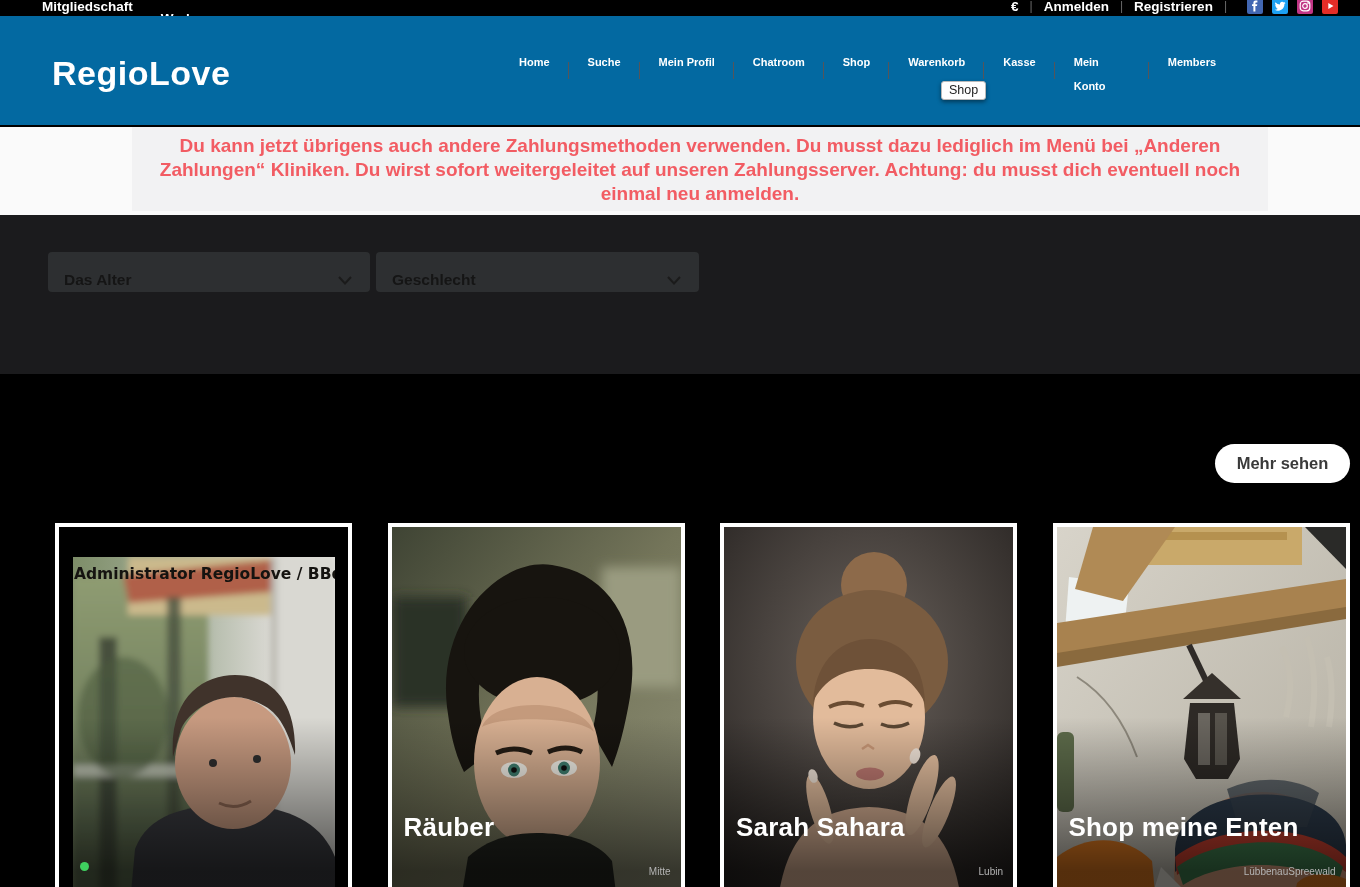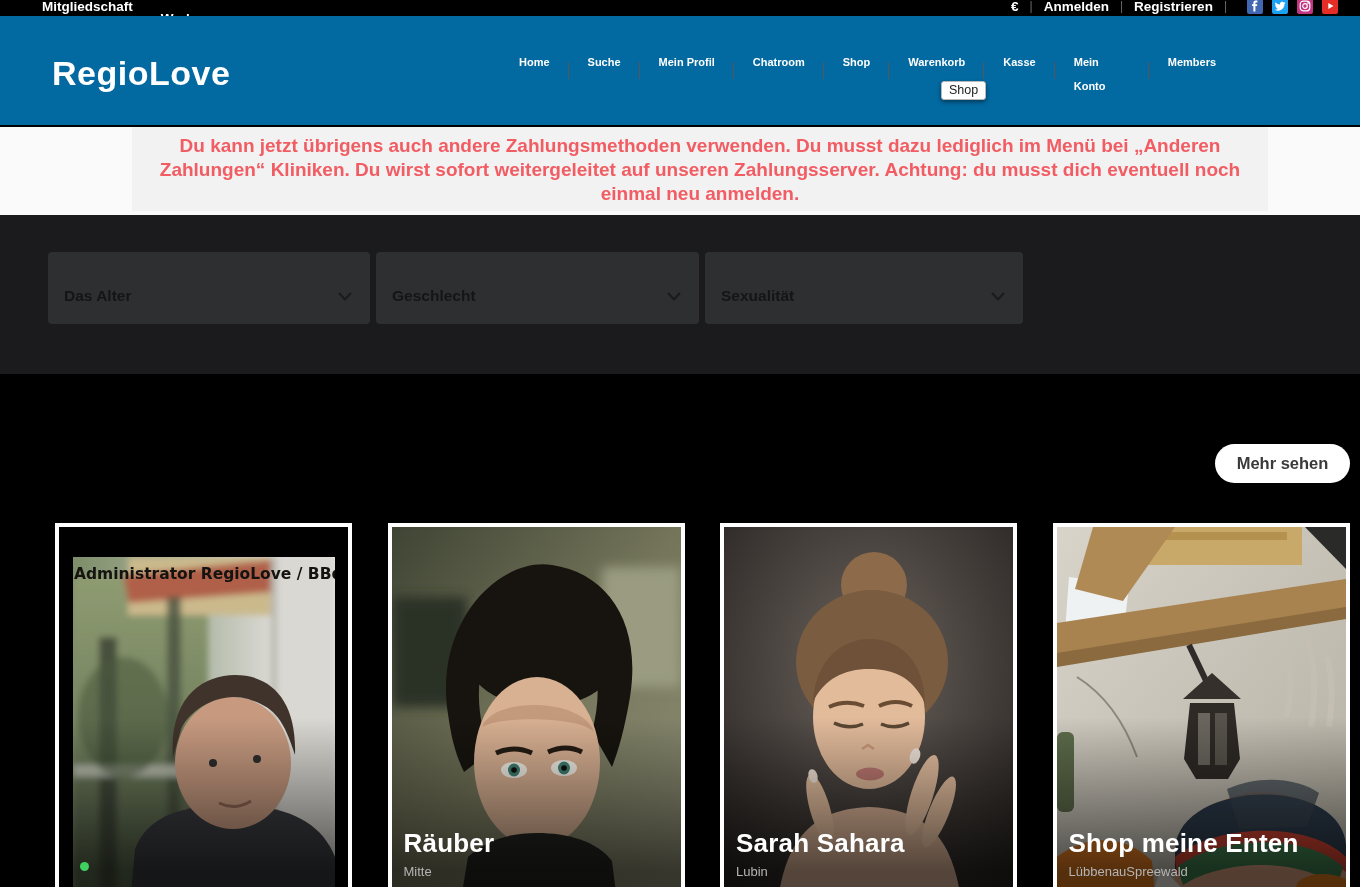--- a/index.html
+++ b/index.html
@@ -31,39 +31,39 @@
   .shop-tooltip { position:absolute; left:941px; top:65px; background:#fefefe; border:1px solid #b9b9b9; border-radius:3px; padding:1px 7px 2px; font-size:12.5px; color:#222; box-shadow:0 2px 4px rgba(0,0,0,.45); }
 
   
   .notice-strip { height:88px; background:#fafafa; }
   .notice-box { margin-left:132px; width:1136px; height:84px; margin-top:2px; background:#f2f2f3; display:flex; align-items:flex-start; justify-content:flex-start; }
   .notice-text { width:1146px; padding-top:7px; text-align:center; color:#f25c63; font-size:19px; line-height:24px; font-weight:600; }
 
   
   .filters { height:159px; background:#1b1b1d; position:relative; }
   .filters-row { position:absolute; left:48px; top:37px; display:flex; gap:6px; }
-  .dropdown { width:322px; height:72px; background:#2d2f31; border-radius:4px; display:flex; align-items:center; padding:16px 18px 0 16px; cursor:pointer; }
+  .dropdown { width:322px; height:40px; background:#2d2f31; border-radius:4px; display:flex; align-items:center; padding:16px 18px 0 16px; cursor:pointer; }
   .dropdown-label { color:#151515; font-size:15.5px; font-weight:bold; }
   .dropdown .chev { margin-left:auto; }
 
   
   .members { position:relative; height:515px; background:#000; }
   .more-btn { position:absolute; right:10px; top:70px; width:135px; height:39px; background:#fff; border:none; border-radius:20px; color:#3a3a3a; font-size:16.5px; font-weight:bold; font-family:"Liberation Sans", sans-serif; cursor:pointer; }
   .cards { position:absolute; left:55px; top:149px; display:flex; gap:35.5px; }
   .card { width:297px; height:374px; background:#fff; padding:4px; cursor:pointer; }
   .card-inner { position:relative; width:100%; height:100%; background:#000; overflow:hidden; }
   .photo-full { position:absolute; inset:0; }
   .photo-inset { position:absolute; top:30px; left:14px; right:13px; bottom:0; }
   .photo-full svg, .photo-inset svg { width:100%; height:100%; display:block; }
   .photo-caption { position:absolute; top:38px; left:15px; right:13px; text-align:center; font-family:"DejaVu Sans", sans-serif; font-size:15.5px; font-weight:bold; color:#151310; white-space:nowrap; overflow:hidden; }
   .card-shade { position:absolute; inset:0; background:linear-gradient(180deg, rgba(0,0,0,0) 52%, rgba(0,0,0,.62) 94%); }
   .card-meta { position:absolute; left:12px; right:10px; bottom:12px; }
   .member-name { color:#fff; font-size:26px; font-weight:bold; line-height:32px; letter-spacing:.2px; }
   .online-dot { display:inline-block; width:9px; height:9px; border-radius:50%; background:#3fd05f; margin-left:9px; margin-bottom:3px; }
-  .member-loc { color:#b4b4b4; font-size:13px; line-height:18px; margin-top:4px; }
+  .member-loc { color:#b4b4b4; font-size:10px; line-height:18px; margin-top:20px;text-align:right; }
   .member-loc:empty { display:none; }
 </style>
 </head>
 <body>
 
 <div class="page">
 
   <div class="topbar">
     <div class="topbar-row">
       <span class="tlink tlink-left1">Mitgliedschaft</span>
@@ -134,28 +134,20 @@
       <div class="dropdown">
         <span class="dropdown-label">Das Alter</span>
         <span class="chev">
           <svg width="14" height="9" viewBox="0 0 14 9">
               <polyline points="1,1 7,7.5 13,1" fill="none" stroke="#1b1b1b" stroke-width="2"></polyline>
             </svg>
         </span>
       </div>
       <div class="dropdown" style="width:323px;text-align:right;">
         <span class="dropdown-label">Geschlecht</span>
-        <span class="chev">
-          <svg width="14" height="9" viewBox="0 0 14 9">
-              <polyline points="1,1 7,7.5 13,1" fill="none" stroke="#1b1b1b" stroke-width="2"></polyline>
-            </svg>
-        </span>
-      </div>
-      <div class="dropdown" style="width:318px;">
-        <span class="dropdown-label">Sexualität</span>
         <span class="chev">
           <svg width="14" height="9" viewBox="0 0 14 9">
               <polyline points="1,1 7,7.5 13,1" fill="none" stroke="#1b1b1b" stroke-width="2"></polyline>
             </svg>
         </span>
       </div>
     </div>
   </div>
 
   <div class="members">

